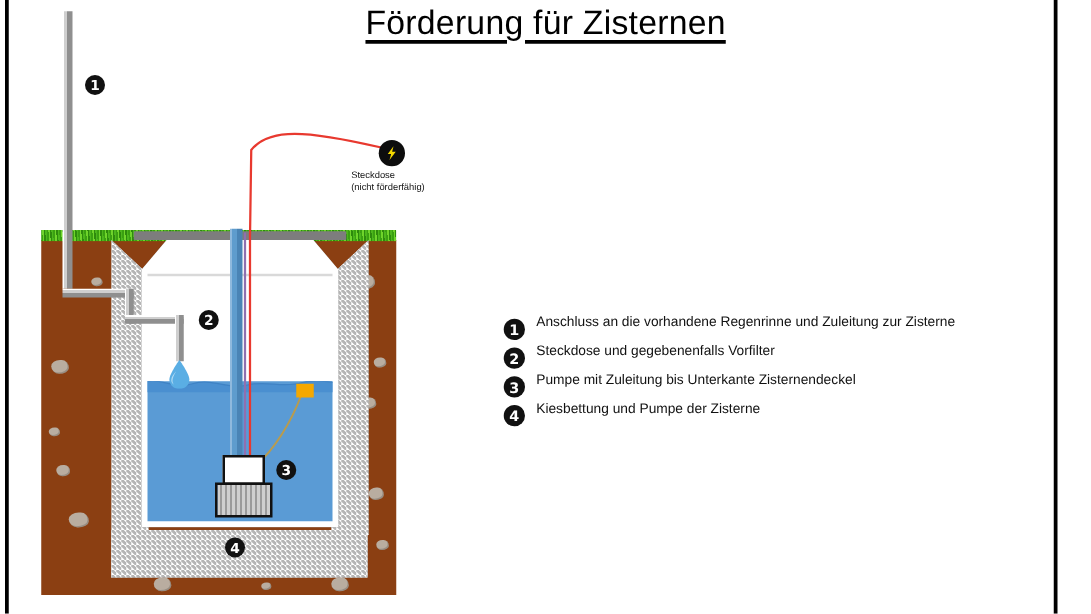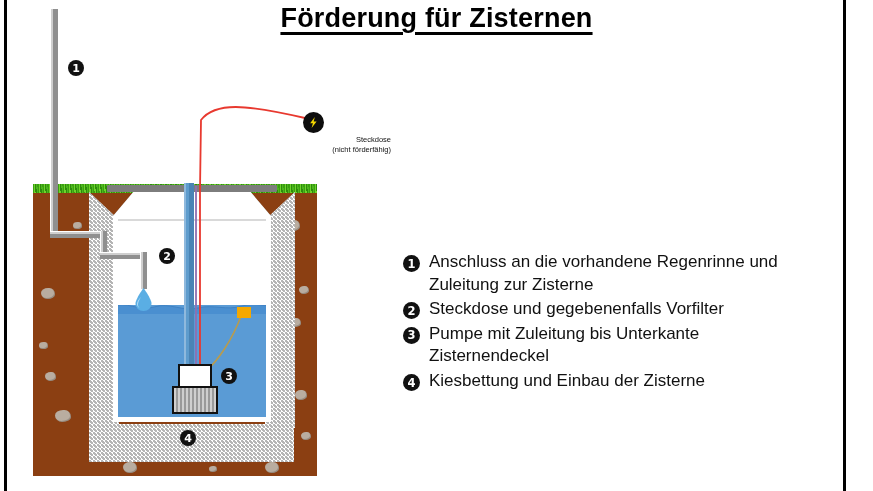--- a/index.html
+++ b/index.html
@@ -11,34 +11,34 @@
   .page{position:absolute;inset:0;background:#fff;}
 
   
   .frame-left,.frame-right{position:absolute;top:0;bottom:0;width:3px;background:#000;}
   .frame-left{left:4px;}
   .frame-right{right:27px;}
 
   
   .title{
     position:absolute;left:0;right:0;top:3px;text-align:center;
-    font-size:27px;font-weight:bold;letter-spacing:.2px;
+    font-size:27px;font-weight:normal;letter-spacing:.2px;
     text-decoration:underline;text-decoration-thickness:3px;text-underline-offset:5px;
   }
 
   
   .legend{position:absolute;left:403px;top:251px;width:420px;}
   .legend-row{display:flex;align-items:flex-start;margin-bottom:2px;}
   .lg-marker{
     flex:0 0 auto;width:17px;height:17px;border-radius:50%;
     background:#111;color:#fff;font-size:11.5px;font-weight:bold;
     display:flex;align-items:center;justify-content:center;
     margin-right:9px;margin-top:4px;font-family:"DejaVu Sans",sans-serif;
   }
-  .lg-text{font-size:17px;line-height:1.33;color:#111;}
+  .lg-text{font-size:11px;line-height:1.33;color:#111;}
 
   
   .diagram{position:absolute;left:33px;top:0;width:284px;height:480px;}
 
   
   .soil{position:absolute;left:0;top:192px;width:284px;height:284px;background:#8b3f12;}
   .grass{position:absolute;left:0;top:184px;width:284px;height:9px;overflow:hidden;}
   .grass-fill{position:absolute;inset:0;
     background:
       repeating-linear-gradient(85deg,#3aa011 0px,#3aa011 1.4px,#6fd42b 1.4px,#6fd42b 2.6px,#2e8a0d 2.6px,#2e8a0d 3.8px,transparent 3.8px,transparent 5px);
@@ -103,21 +103,21 @@
 
   
   .pump-top{position:absolute;left:145px;top:364px;width:34px;height:24px;background:#fff;border:2px solid #111;box-sizing:border-box;}
   .pump-bottom{position:absolute;left:139px;top:386px;width:46px;height:28px;
     background:repeating-linear-gradient(90deg,#cfcfcf 0 2px,#9a9a9a 2px 4px);
     border:2px solid #111;box-sizing:border-box;}
 
   
   .socket{position:absolute;left:303px;top:112px;width:21px;height:21px;border-radius:50%;background:#0d0d0d;
     display:flex;align-items:center;justify-content:center;}
-  .socket-label{position:absolute;left:281px;top:135px;width:110px;font-size:7.5px;line-height:1.35;color:#111;text-align:right;}
+  .socket-label{position:absolute;left:281px;top:135px;width:110px;font-size:7.5px;line-height:1.35;color:#111;text-align:left;}
 
   
   .dmark{position:absolute;width:16px;height:16px;border-radius:50%;background:#111;color:#fff;
     font-size:11px;font-weight:bold;display:flex;align-items:center;justify-content:center;
     font-family:"DejaVu Sans",sans-serif;}
 </style>
 </head>
 <body>
 
 <div class="page">
@@ -214,17 +214,17 @@
     <div class="legend-row">
       <div class="lg-marker">2</div>
       <div class="lg-text">Steckdose und gegebenenfalls Vorfilter</div>
     </div>
     <div class="legend-row">
       <div class="lg-marker">3</div>
       <div class="lg-text">Pumpe mit Zuleitung bis Unterkante Zisternendeckel</div>
     </div>
     <div class="legend-row">
       <div class="lg-marker">4</div>
-      <div class="lg-text">Kiesbettung und Einbau der Zisterne</div>
+      <div class="lg-text">Kiesbettung und Pumpe der Zisterne</div>
     </div>
   </div>
 
 </div>
 
 </body></html>

